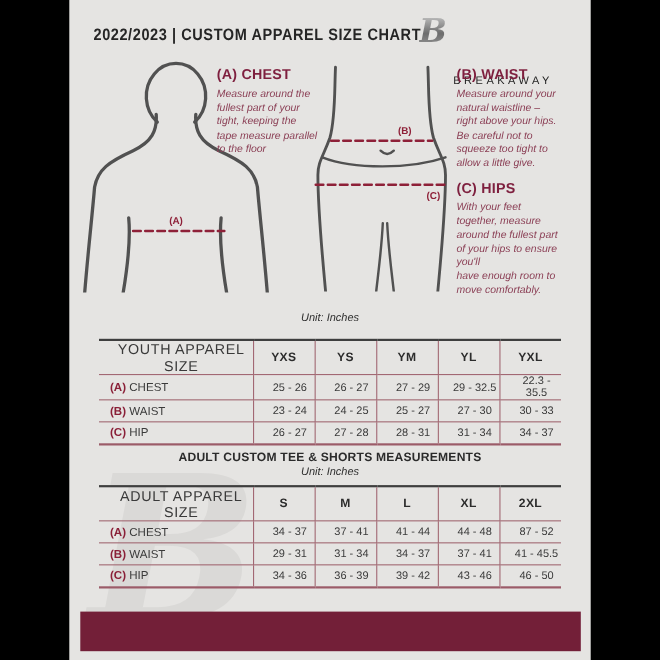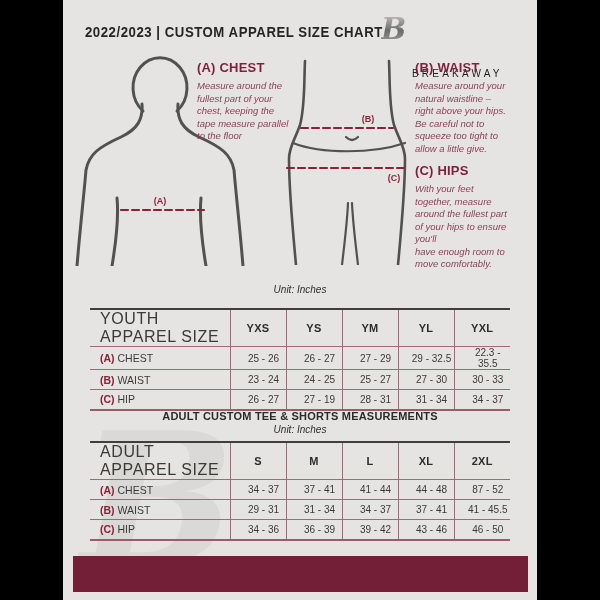--- a/index.html
+++ b/index.html
@@ -36,22 +36,22 @@
   .sec-unit { position:absolute; left:27px; width:420px; text-align:center; font-size:10px;
     font-style:italic; color:#2e2e2e; }
 
   
   .size-table { position:absolute; left:27px; width:420px; border-collapse:collapse;
     table-layout:fixed; z-index:1; }
   .size-table th, .size-table td { border-right:1.5px solid #a26873; border-bottom:1.5px solid #a26873; }
   .size-table tr > *:last-child { border-right:none; }
   .size-table thead th { border-top:2px solid #3e3e3e; height:24px; font-size:11px; font-weight:700;
     color:#2c2c2c; letter-spacing:.3px; text-align:center; }
-  .size-table thead th.label-col { font-weight:400; font-size:16px; letter-spacing:.6px;
-    text-align:left; padding-left:10px; color:#3a3a3a; }
+  .size-table thead th.label-col { font-weight:400; font-size:13px; letter-spacing:.6px;
+    text-align:center; padding-left:10px; color:#3a3a3a; }
   .size-table tbody td { height:20px; font-size:10px; color:#3a3a3a; text-align:center;padding-left:11px; }
   .size-table tbody td.row-label { text-align:left; padding-left:10px; font-size:10.5px; }
   .size-table tbody tr:last-child td { border-bottom:2px solid #9b5b68; }
   .prefix { color:#8a2038; font-weight:700; }
 
   .watermark { position:absolute; left:18px; top:408px; font-family:"DejaVu Serif", serif;
     font-style:italic; font-weight:700; font-size:182px; line-height:1; color:#dad9d7; z-index:0; }
   .footer-bar { position:absolute; left:10px; top:556px; width:455px; height:36px;
     background:#731f38; z-index:2; }
 </style>
@@ -85,21 +85,21 @@
       <text x="87" y="65" text-anchor="middle">(B)</text>
       <path class="dash" d="M 20,71 L 112,71"></path>
       <path class="dash" d="M 6,111 L 126,111"></path>
       <text x="113" y="124" text-anchor="middle">(C)</text>
     </svg>
 
     <div class="guide" style="left:134px; top:60px; width:100px;">
       <div class="guide-heading">(A) CHEST</div>
       <div class="guide-body">Measure around the
 fullest part of your
-chest, keeping the
+tight, keeping the
 tape measure parallel
 to the floor</div>
     </div>
     <div class="guide" style="left:352px; top:60px; width:114px;">
       <div class="guide-heading">(B) WAIST</div>
       <div class="guide-body">Measure around your
 natural waistline –
 right above your hips.
 Be careful not to
 squeeze too tight to
@@ -151,21 +151,21 @@
           <td class="row-label"><span class="prefix">(B)</span> <span>WAIST</span></td>
           <td>23 - 24</td>
           <td>24 - 25</td>
           <td>25 - 27</td>
           <td>27 - 30</td>
           <td>30 - 33</td>
         </tr>
         <tr>
           <td class="row-label"><span class="prefix">(C)</span> <span>HIP</span></td>
           <td>26 - 27</td>
-          <td>27 - 19</td>
+          <td>27 - 28</td>
           <td>28 - 31</td>
           <td>31 - 34</td>
           <td>34 - 37</td>
         </tr>
       </tbody>
     </table>
 
     <div class="sec-title" style="top:410px;">ADULT CUSTOM TEE &amp; SHORTS MEASUREMENTS</div>
     <div class="sec-unit" style="top:424px;">Unit: Inches</div>
     <table class="size-table adult" style="top:441px;">

